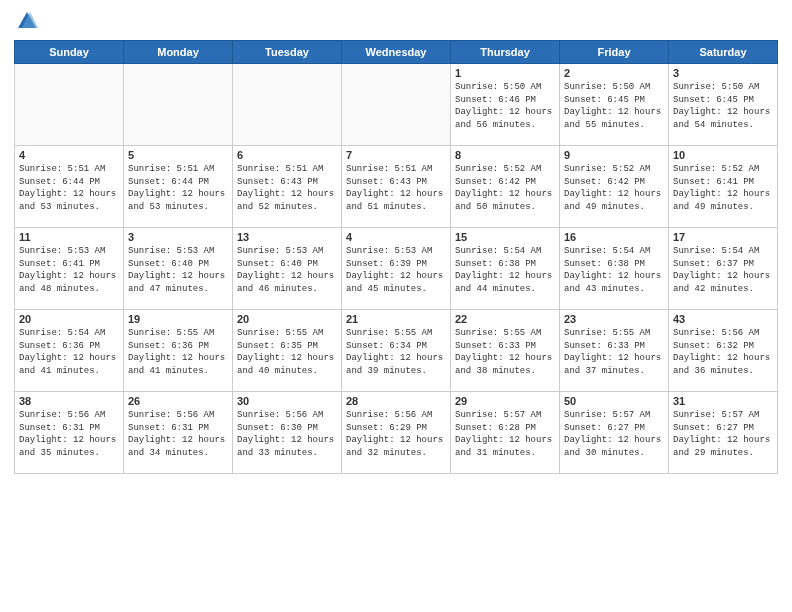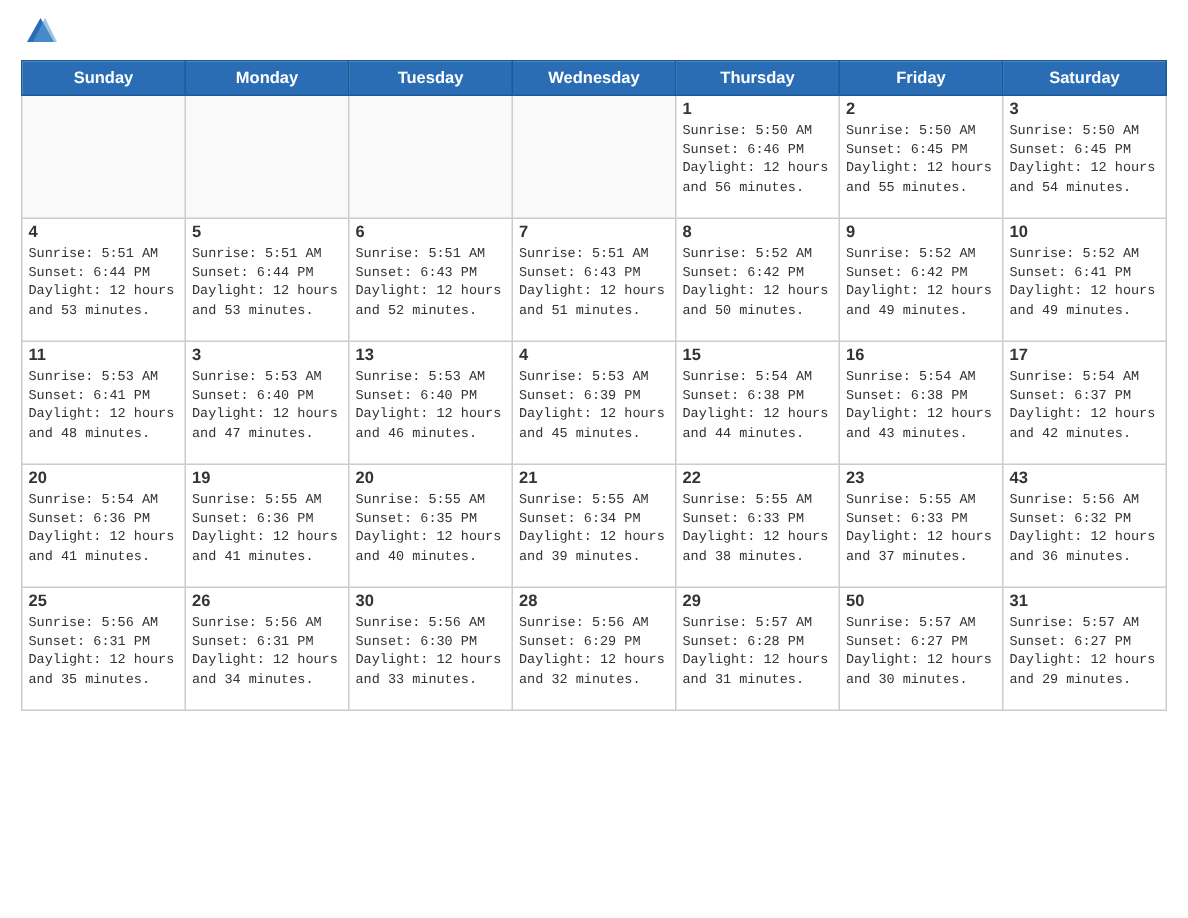--- a/index.html
+++ b/index.html
@@ -310,21 +310,21 @@
           <td>
             <span class="day-num">43</span>
             <div class="day-info" style="white-space: pre-line;">Sunrise: 5:56 AM
 Sunset: 6:32 PM
 Daylight: 12 hours
 and 36 minutes.</div>
           </td>
         </tr>
         <tr>
           <td>
-            <span class="day-num">25</span>
+            <span class="day-num">38</span>
             <div class="day-info" style="white-space: pre-line;">Sunrise: 5:56 AM
 Sunset: 6:31 PM
 Daylight: 12 hours
 and 35 minutes.</div>
           </td>
           <td>
             <span class="day-num">26</span>
             <div class="day-info" style="white-space: pre-line;">Sunrise: 5:56 AM
 Sunset: 6:31 PM
 Daylight: 12 hours

